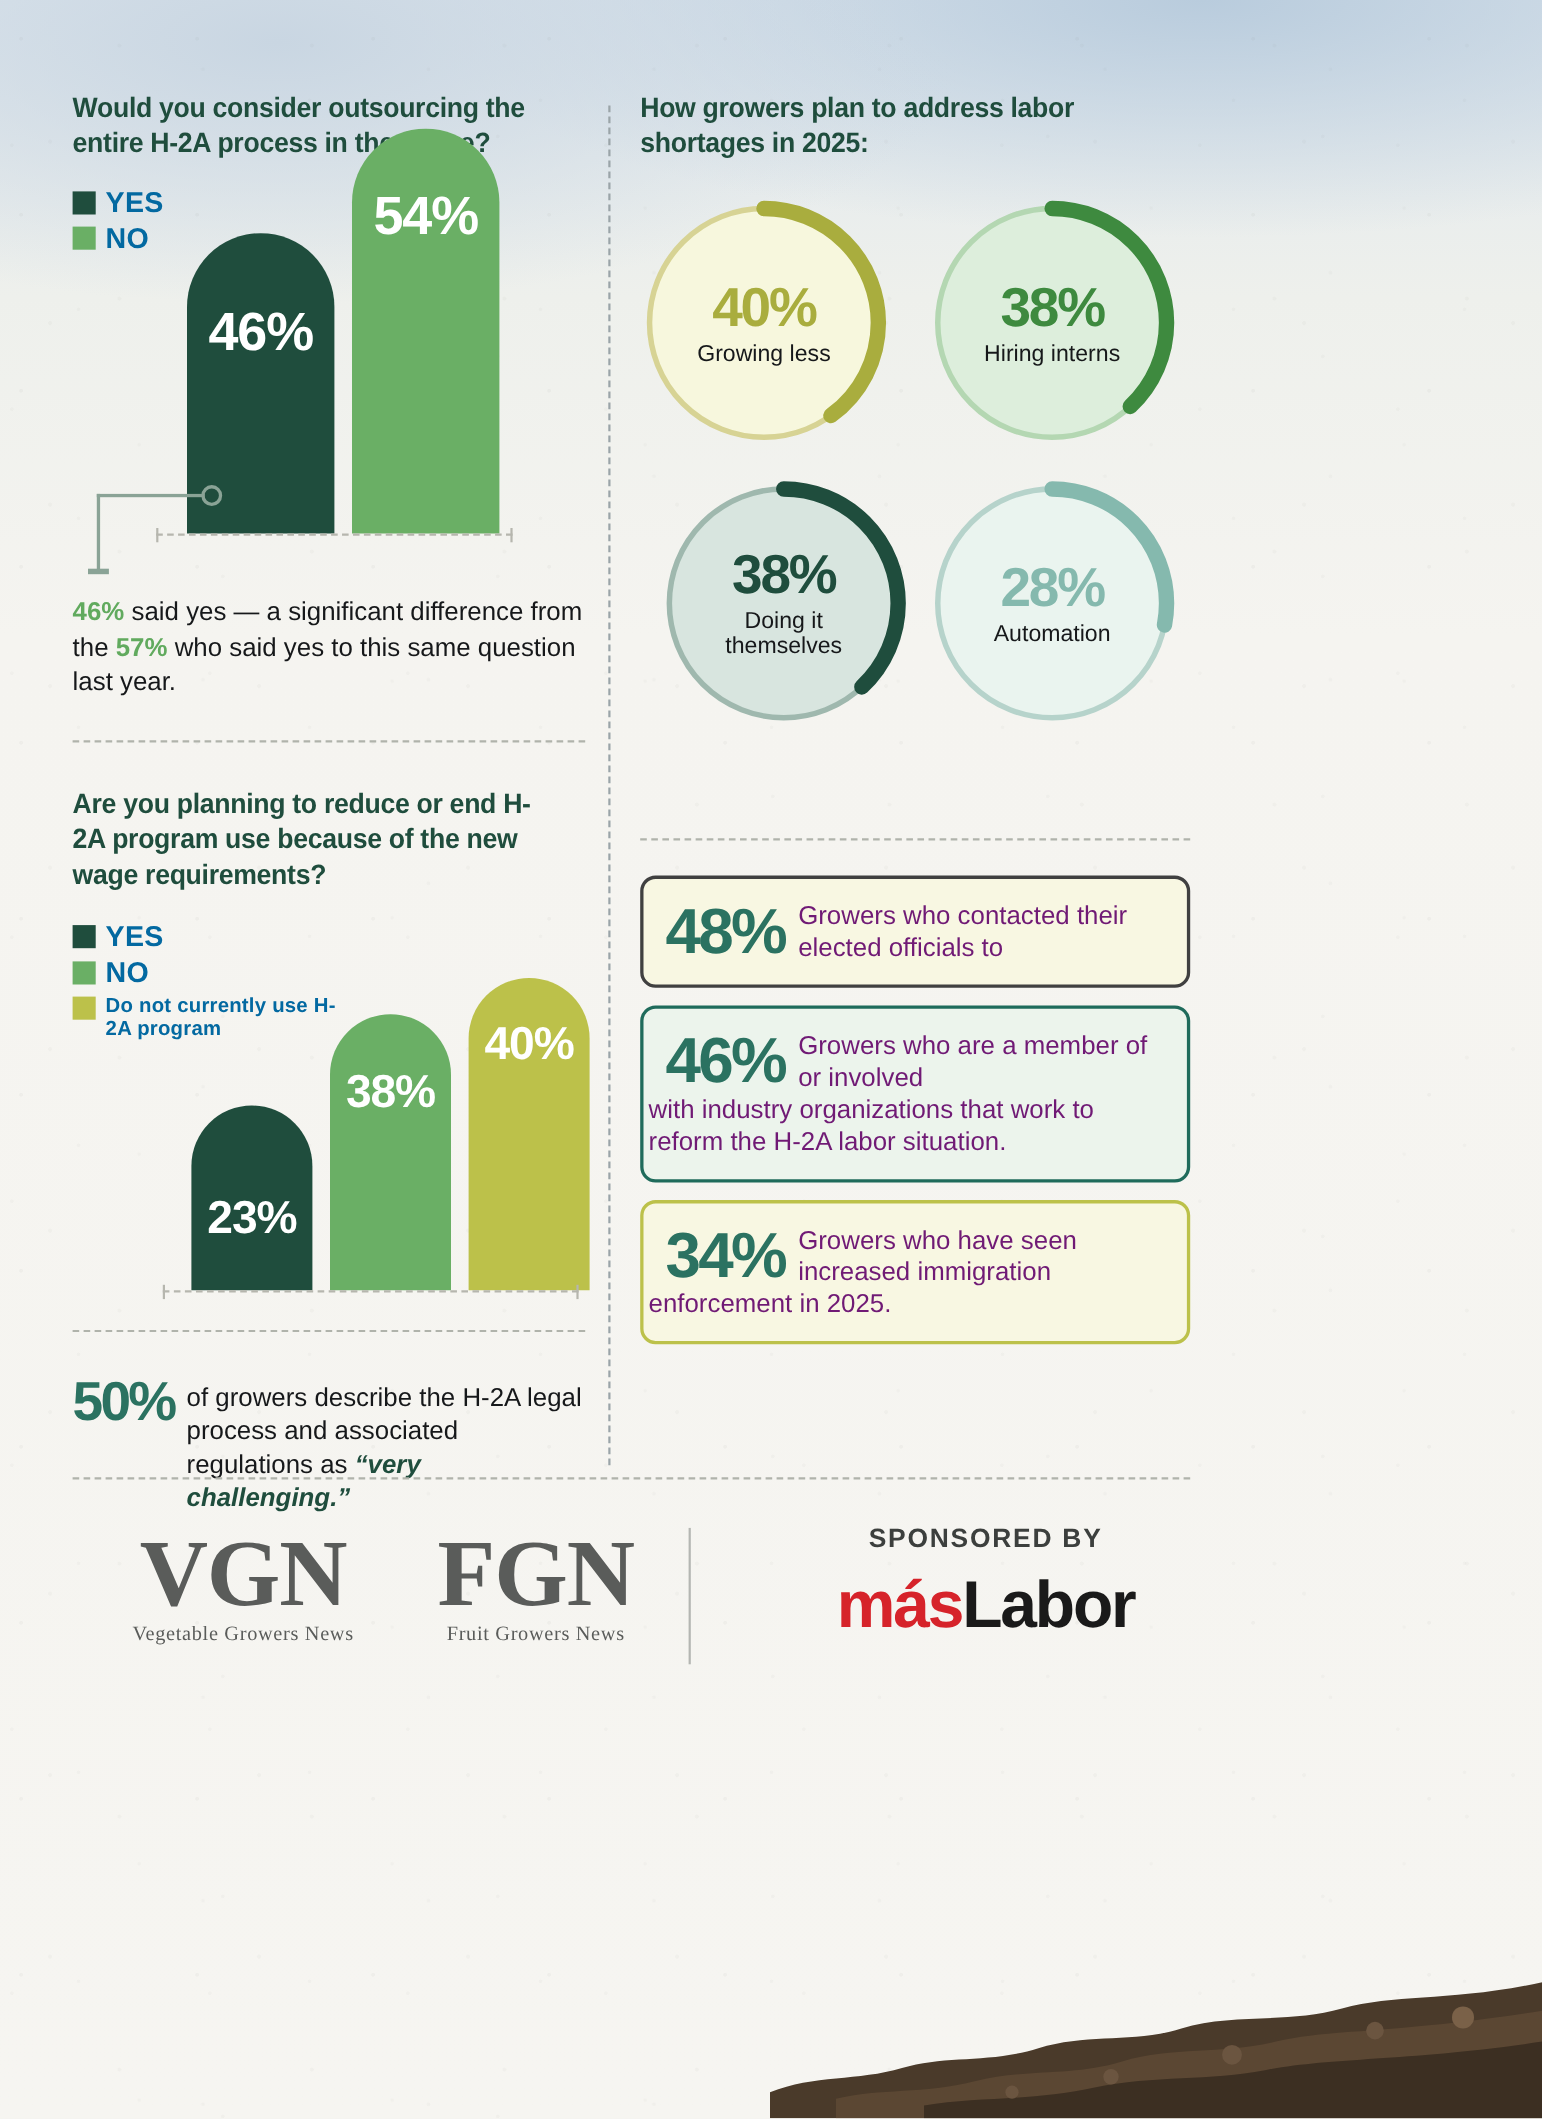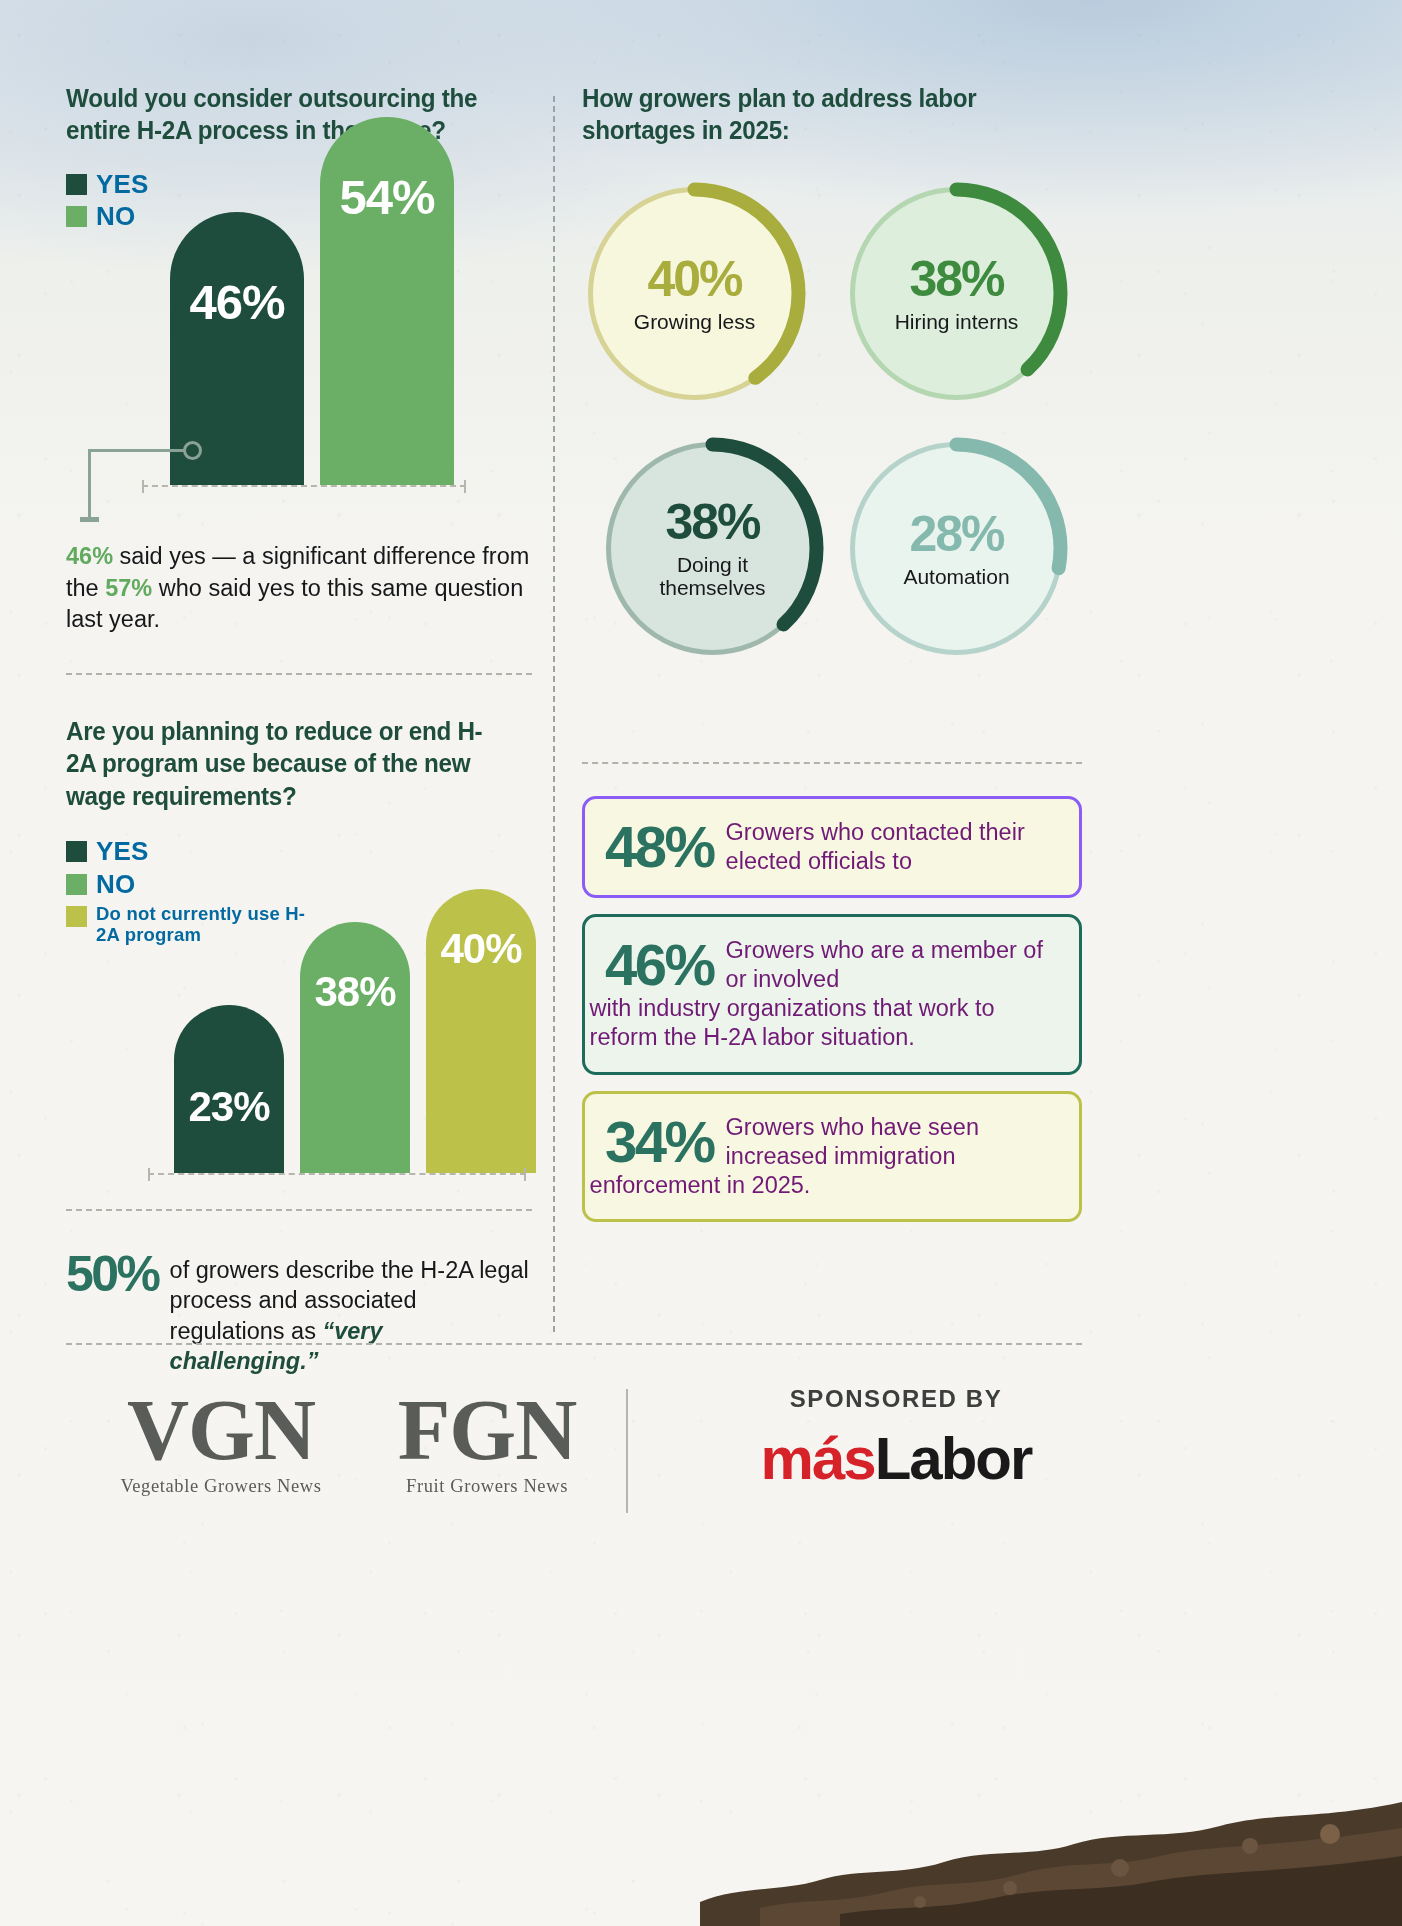--- a/index.html
+++ b/index.html
@@ -419,21 +419,21 @@
           <span class="dpct" style="color:#85b9ae;">28%</span>
           <span class="dtxt">Automation</span>
         </div>
       </div>
     </div>
 
     <div class="hrule" style="margin-top:96px; width:500px;"></div>
 
     <div class="cards" style="margin-top:32px;">
 
-      <div class="card" style="background:#f8f7e2; border:3px solid #8b5cf6;">
+      <div class="card" style="background:#f8f7e2; border:3px solid #404040;">
         <div class="card-inner">
           <span class="pct">48%</span>
           <span class="desc">
             <span>Growers who contacted their elected officials to</span>
           </span>
         </div>
       </div>
 
       <div class="card" style="background:#ecf4ec; border:3px solid #1f6b5b;">
         <div class="card-inner">

